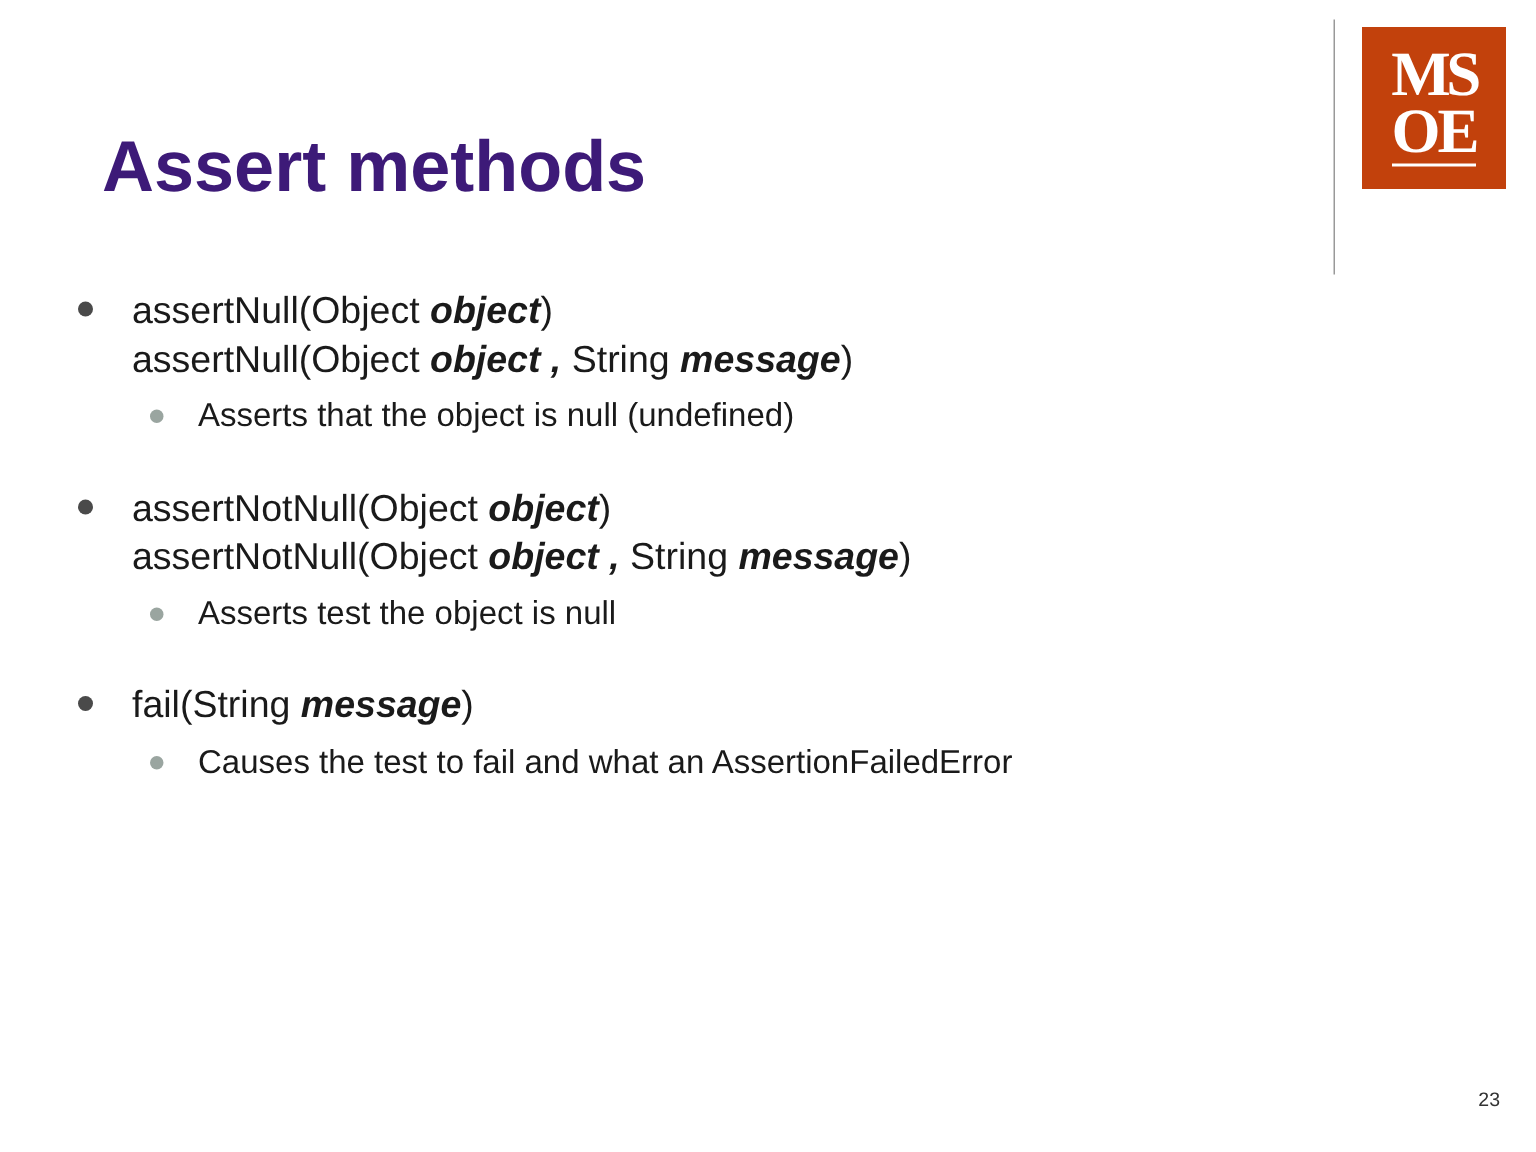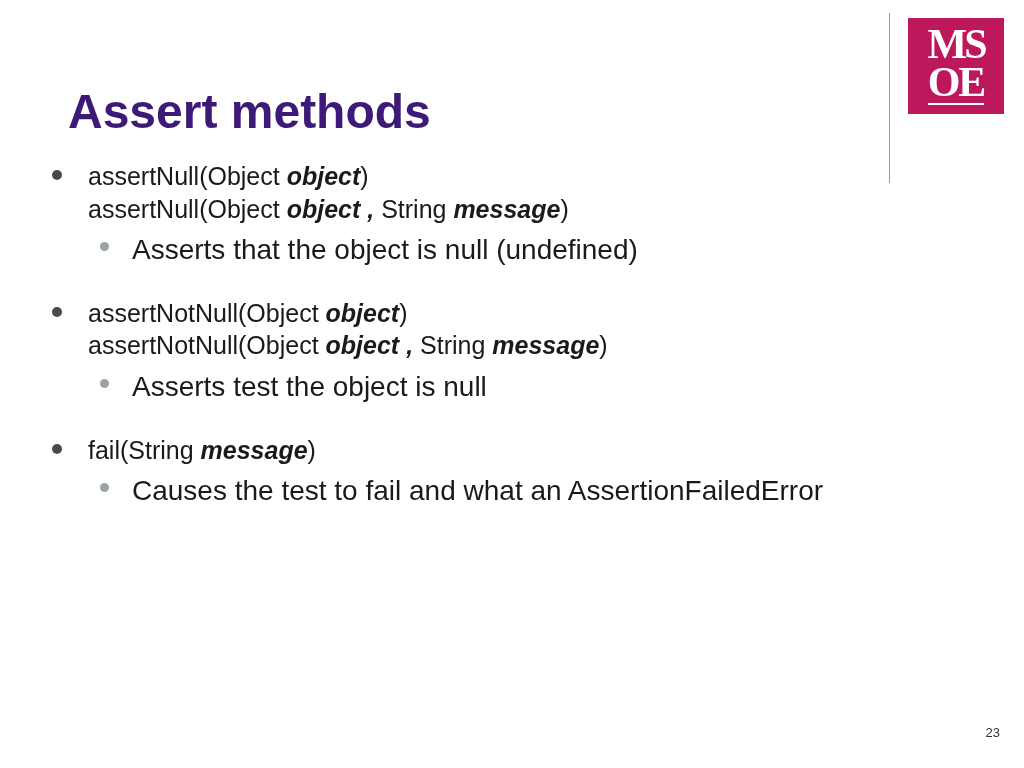--- a/index.html
+++ b/index.html
@@ -20,22 +20,22 @@
   }
   .logo-divider {
     width: 1px;
     height: 170px;
     background: #999;
     margin-right: 18px;
     margin-top: -5px;
   }
   .logo-box {
     width: 96px;
-    height: 96px;
-    background: #be185d;
+    height: 108px;
+    background: #c2410c;
     display: flex;
     flex-direction: column;
     justify-content: center;
     align-items: center;
     color: #fff;
     font-family: Georgia, 'Times New Roman', serif;
     font-weight: bold;
     line-height: 0.85;
     padding: 4px;
   }
@@ -63,39 +63,40 @@
   ul.outer {
     list-style: none;
   }
   ul.outer > li {
     position: relative;
     padding-left: 44px;
     font-size: 25px;
     color: #1a1a1a;
     margin-bottom: 28px;
     line-height: 1.3;
+    margin-top: 31px;
   }
   ul.outer > li::before {
     content: "";
     position: absolute;
     left: 8px;
     top: 10px;
     width: 10px;
     height: 10px;
     border-radius: 50%;
     background: #4a4a4a;
   }
   ul.inner {
     list-style: none;
     margin-top: 6px;
   }
   ul.inner > li {
     position: relative;
     padding-left: 44px;
-    font-size: 28px;
+    font-size: 22px;
     color: #1a1a1a;
     margin-top: 4px;
     line-height: 1.35;
   }
   ul.inner > li::before {
     content: "";
     position: absolute;
     left: 12px;
     top: 11px;
     width: 9px;

